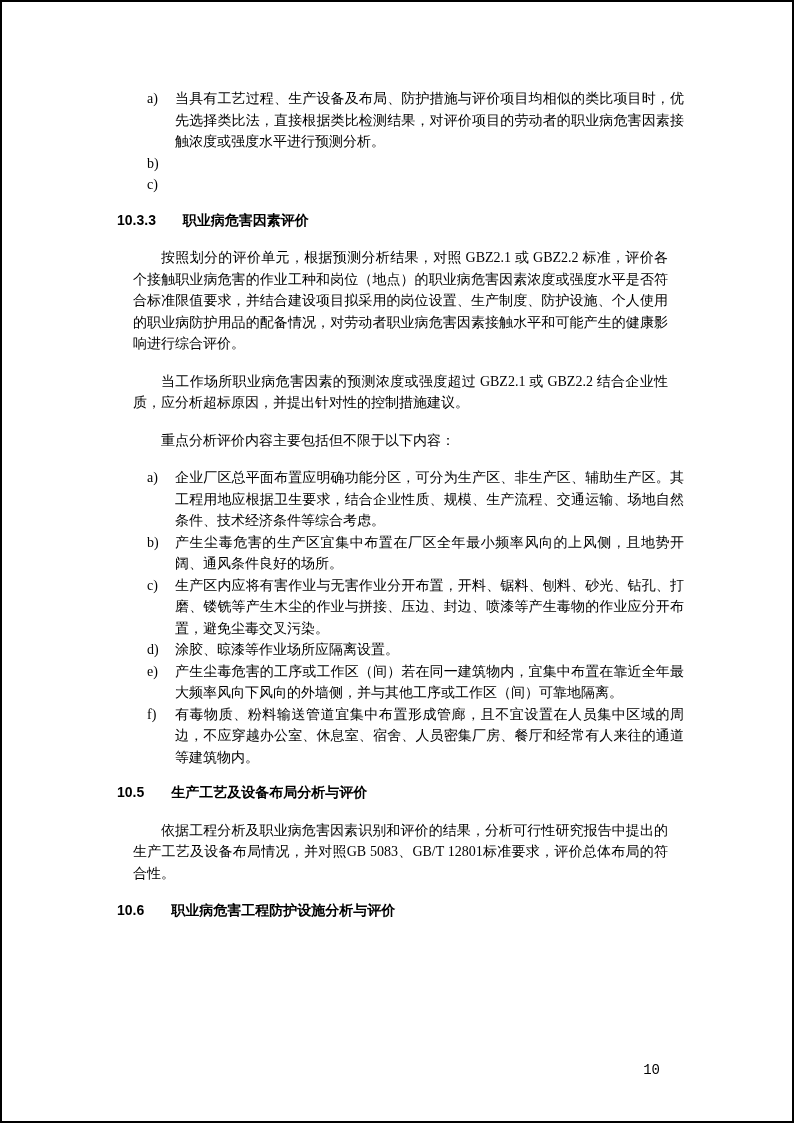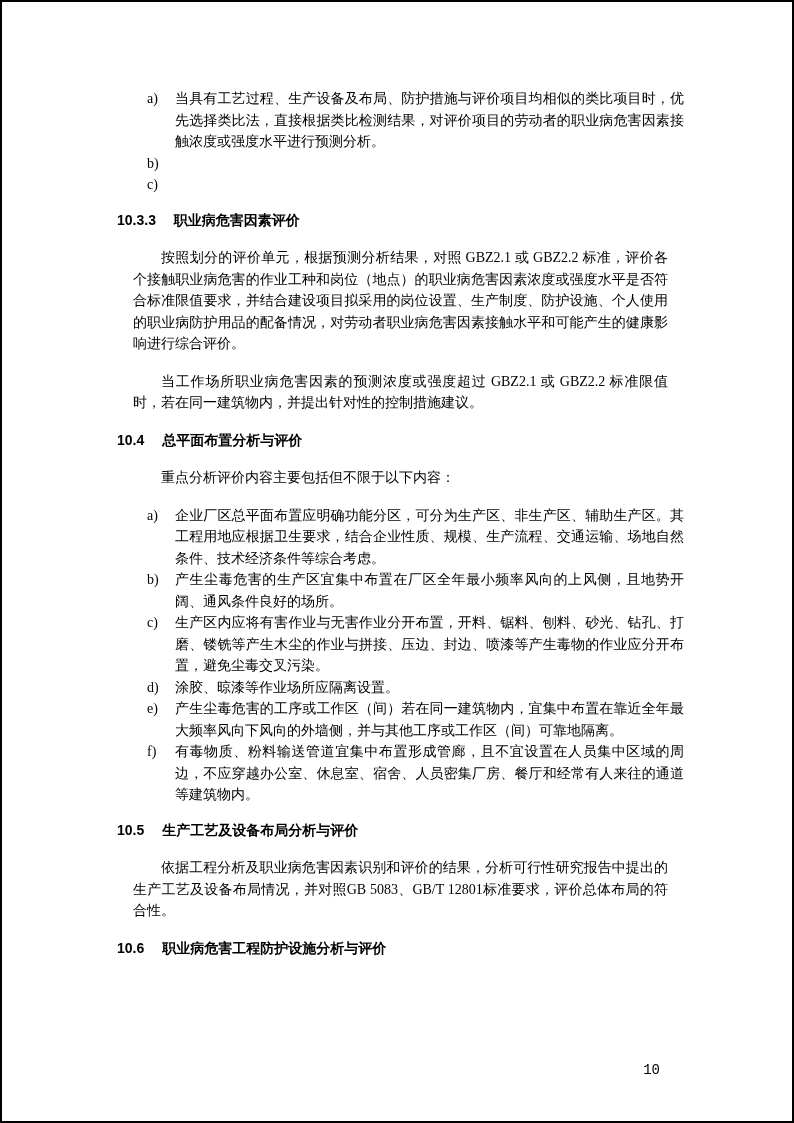--- a/index.html
+++ b/index.html
@@ -39,21 +39,21 @@
     flex: 1;
     text-align: justify;
   }
   .heading {
     font-family: "Liberation Sans", "DejaVu Sans", sans-serif;
     font-weight: 700;
     font-size: 14px;
     margin: 14px 0 8px 0;
     text-align: left;
   }
-  .heading .h-num { margin-right: 14px; }
+  .heading .h-num { margin-right: 23px; }
   .para {
     margin: 16px;
     text-indent: 2em;
   }
   .page-number {
     position: absolute;
     right: 132px; bottom: 40px;
     font-size: 14px;
     font-family: Liberation Mono, monospace;
   }
@@ -75,26 +75,22 @@
       <div class="list-item">
         <span class="list-label">c)</span>
       </div>
     </div>
 
     <h3 class="heading">
       <span class="h-num">10.3.3</span>
       <span class="h-title">职业病危害因素评价</span>
     </h3>
     <p class="para">按照划分的评价单元，根据预测分析结果，对照 GBZ2.1 或 GBZ2.2 标准，评价各个接触职业病危害的作业工种和岗位（地点）的职业病危害因素浓度或强度水平是否符合标准限值要求，并结合建设项目拟采用的岗位设置、生产制度、防护设施、个人使用的职业病防护用品的配备情况，对劳动者职业病危害因素接触水平和可能产生的健康影响进行综合评价。</p>
-    <p class="para">当工作场所职业病危害因素的预测浓度或强度超过 GBZ2.1 或 GBZ2.2 标准限值时，若在同一建筑物内，并提出针对性的控制措施建议。</p>
+    <p class="para">当工作场所职业病危害因素的预测浓度或强度超过 GBZ2.1 或 GBZ2.2 结合企业性质，应分析超标原因，并提出针对性的控制措施建议。</p>
 
-    <h3 class="heading">
-      <span class="h-num">10.4</span>
-      <span class="h-title">总平面布置分析与评价</span>
-    </h3>
     <p class="para">重点分析评价内容主要包括但不限于以下内容：</p>
 
     <div class="hang-list">
       <div class="list-item">
         <span class="list-label">a)</span>
         <span class="list-text">企业厂区总平面布置应明确功能分区，可分为生产区、非生产区、辅助生产区。其工程用地应根据卫生要求，结合企业性质、规模、生产流程、交通运输、场地自然条件、技术经济条件等综合考虑。</span>
       </div>
       <div class="list-item">
         <span class="list-label">b)</span>
         <span class="list-text">产生尘毒危害的生产区宜集中布置在厂区全年最小频率风向的上风侧，且地势开阔、通风条件良好的场所。</span>

